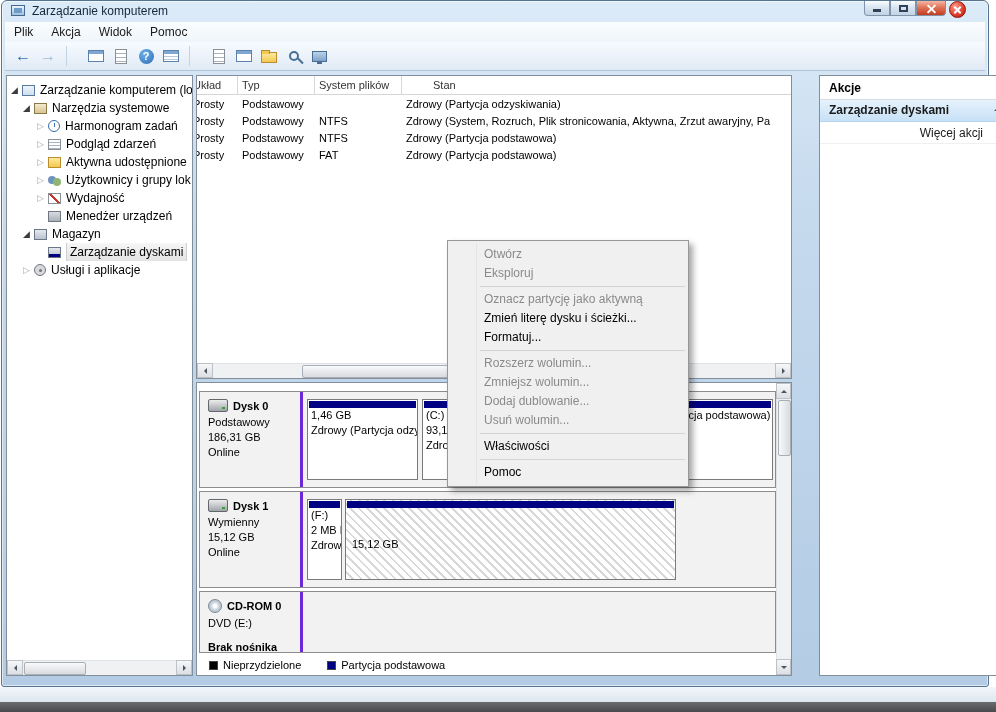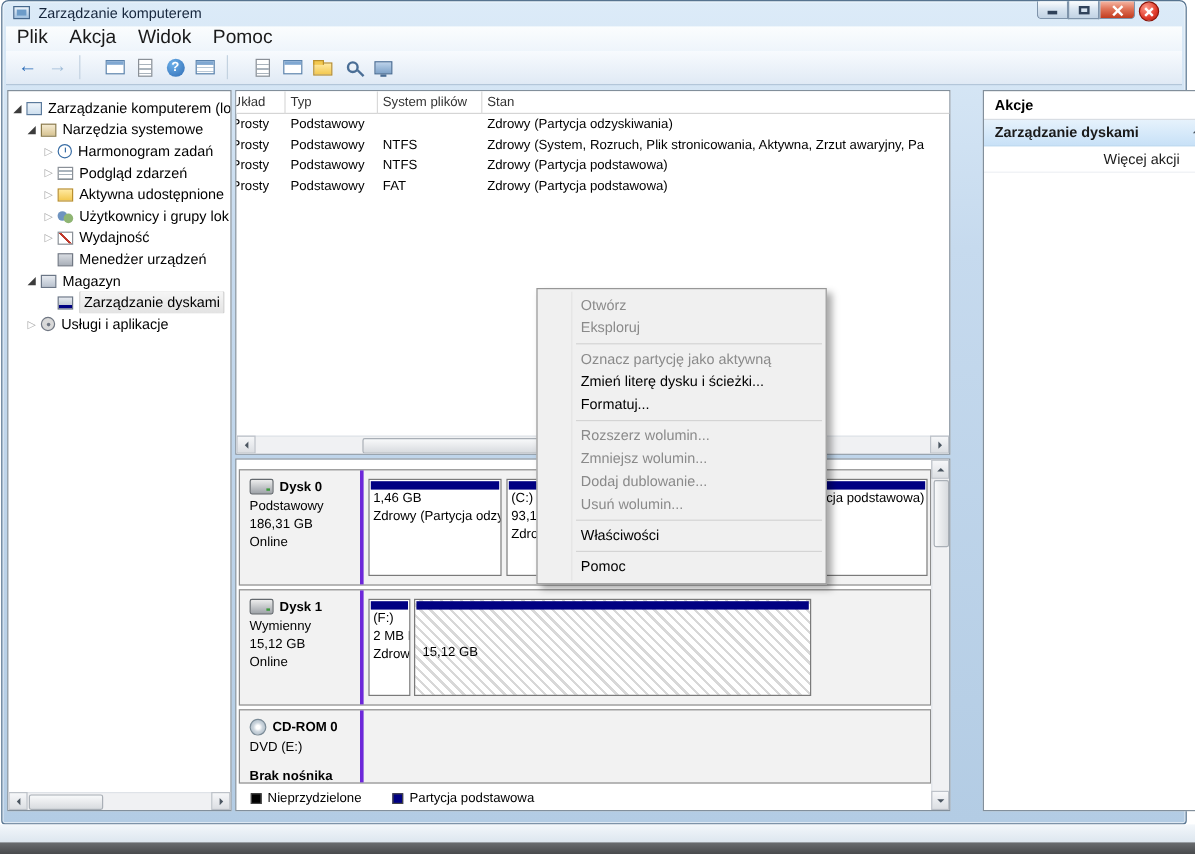--- a/index.html
+++ b/index.html
@@ -32,21 +32,21 @@
   .g-x::before { transform:rotate(45deg);} .g-x::after { transform:rotate(-45deg); }
 
   .overlay-close { position:absolute; left:949px; top:1px; width:17px; height:17px; border-radius:50%;
     background:radial-gradient(circle at 35% 30%,#ff9b8a,#e03a2a 60%,#a81c0e); border:1px solid #8c150a; z-index:60; }
   .overlay-close::before,.overlay-close::after { content:""; position:absolute; left:3px; top:7px; width:9px; height:2px; background:#fff; }
   .overlay-close::before { transform:rotate(45deg);} .overlay-close::after { transform:rotate(-45deg); }
 
   
   .menubar { position:absolute; left:3px; top:21px; right:3px; height:20px;
     background:linear-gradient(#fbfdfe,#eff5fb); display:flex; align-items:center; }
-  .menu-item { font-size:16px; color:#1a1a1a; padding:6px 9px; }
+  .menu-item { font-size:12px; color:#1a1a1a; padding:6px 9px; }
 
   .toolbar { position:absolute; left:3px; top:41px; right:3px; height:29px;
     background:linear-gradient(#f8fbfe,#e0eaf5); border-bottom:1px solid #b3c6d9;
     display:flex; align-items:center; padding-left:6px; }
   .tbtn { width:24px; height:24px; display:flex; align-items:center; justify-content:center; margin-right:1px; }
   .tb-gap { width:12px; border-left:1px solid #c3d2e0; height:20px; margin:0 6px 0 5px; }
   .glyph-arrow { font-size:16px; font-weight:bold; line-height:20px; }
   .i-win { width:16px; height:12px; background:#fff; border:1px solid #5a82ac; position:relative; }
   .i-win::before { content:""; position:absolute; left:0; top:0; right:0; height:3px; background:#7fa7d1; }
   .i-win2 { width:16px; height:12px; border:1px solid #5a82ac; position:relative;
@@ -301,21 +301,21 @@
             </div>
         </div>
       </div>
 
       <div class="panel volume-panel">
         <div class="vwrap">
           <div class="vhead">
             <div class="vh c1">Układ</div>
             <div class="vh c2">Typ</div>
             <div class="vh c3">System plików</div>
-            <div class="vh c4" style="border-right:none;">Stan</div>
+            <div class="vh c4" style="border-right:none;margin-left:27px;">Stan</div>
           </div>
           <div class="vrow">
             <div class="vc c1">Prosty</div>
             <div class="vc c2">Podstawowy</div>
             <div class="vc c3"></div>
             <div class="vc c4">Zdrowy (Partycja odzyskiwania)</div>
           </div>
           <div class="vrow">
             <div class="vc c1">Prosty</div>
             <div class="vc c2">Podstawowy</div>

